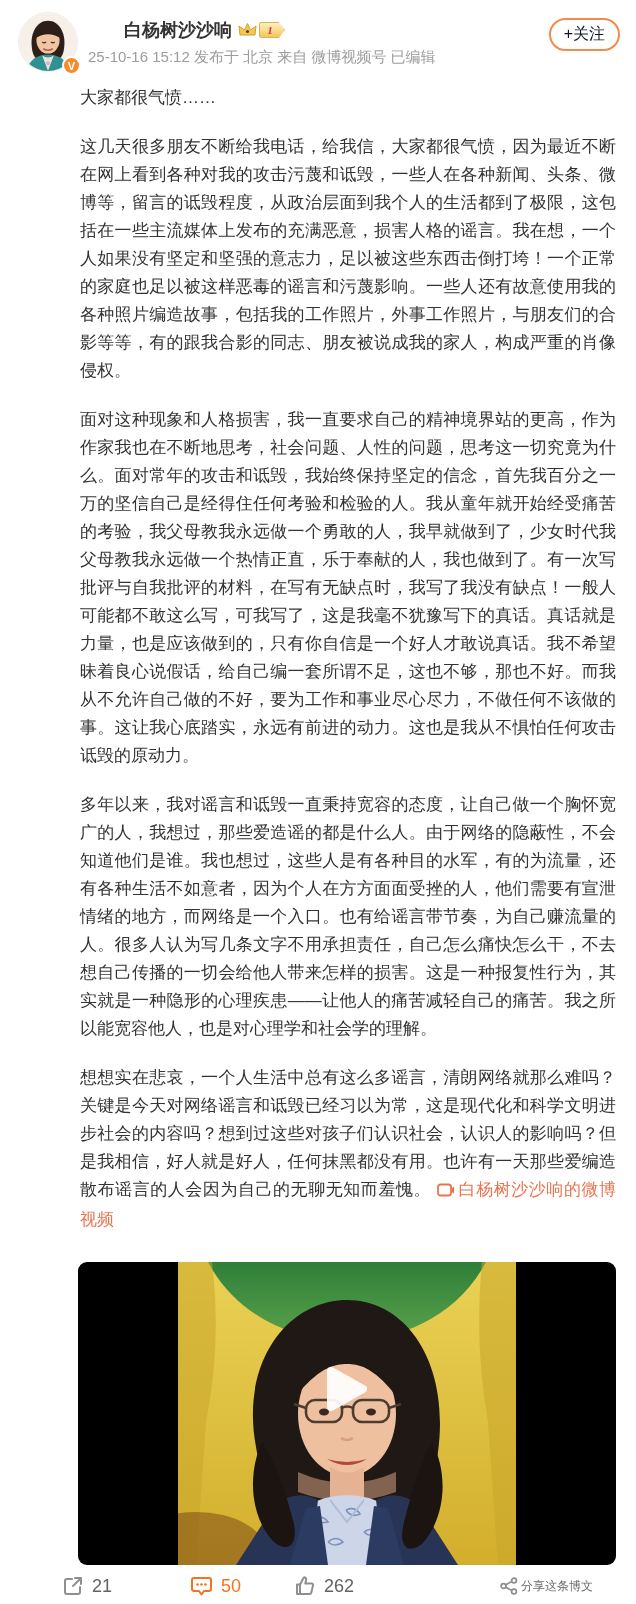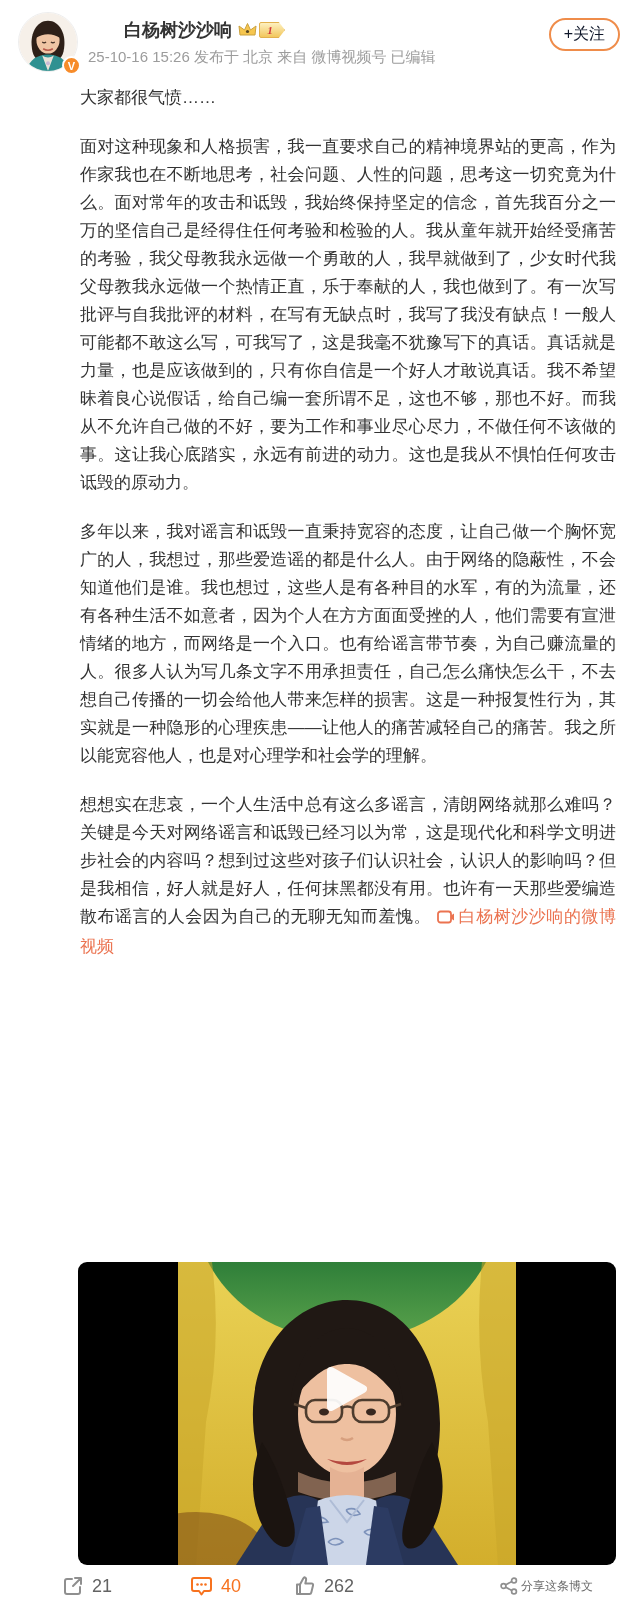--- a/index.html
+++ b/index.html
@@ -74,27 +74,28 @@
       <span class="username">白杨树沙沙响</span>
       <span class="vip-badge">
         <svg width="19" height="16" viewBox="0 0 19 16">
           <path d="M2,13 L1,4 L6.5,8 L9.5,1.5 L12.5,8 L18,4 L17,13 Z" fill="#f6c64f" stroke="#caa13f" stroke-width="1"></path>
           <circle cx="9.5" cy="9.5" r="1.6" fill="#5a4722"></circle>
         </svg>
         <span class="vip-tag">1</span>
       </span>
     </div>
 
-    <div class="meta">25-10-16 15:26 发布于 北京 来自 微博视频号 已编辑</div>
+    <div class="meta">25-10-16 15:12 发布于 北京 来自 微博视频号 已编辑</div>
 
     <button class="follow-btn">+关注</button>
   </div>
 
   <div class="post-text">
     <p>大家都很气愤……</p>
+    <p>这几天很多朋友不断给我电话，给我信，大家都很气愤，因为最近不断在网上看到各种对我的攻击污蔑和诋毁，一些人在各种新闻、头条、微博等，留言的诋毁程度，从政治层面到我个人的生活都到了极限，这包括在一些主流媒体上发布的充满恶意，损害人格的谣言。我在想，一个人如果没有坚定和坚强的意志力，足以被这些东西击倒打垮！一个正常的家庭也足以被这样恶毒的谣言和污蔑影响。一些人还有故意使用我的各种照片编造故事，包括我的工作照片，外事工作照片，与朋友们的合影等等，有的跟我合影的同志、朋友被说成我的家人，构成严重的肖像侵权。</p>
     <p>面对这种现象和人格损害，我一直要求自己的精神境界站的更高，作为作家我也在不断地思考，社会问题、人性的问题，思考这一切究竟为什么。面对常年的攻击和诋毁，我始终保持坚定的信念，首先我百分之一万的坚信自己是经得住任何考验和检验的人。我从童年就开始经受痛苦的考验，我父母教我永远做一个勇敢的人，我早就做到了，少女时代我父母教我永远做一个热情正直，乐于奉献的人，我也做到了。有一次写批评与自我批评的材料，在写有无缺点时，我写了我没有缺点！一般人可能都不敢这么写，可我写了，这是我毫不犹豫写下的真话。真话就是力量，也是应该做到的，只有你自信是一个好人才敢说真话。我不希望昧着良心说假话，给自己编一套所谓不足，这也不够，那也不好。而我从不允许自己做的不好，要为工作和事业尽心尽力，不做任何不该做的事。这让我心底踏实，永远有前进的动力。这也是我从不惧怕任何攻击诋毁的原动力。</p>
     <p>多年以来，我对谣言和诋毁一直秉持宽容的态度，让自己做一个胸怀宽广的人，我想过，那些爱造谣的都是什么人。由于网络的隐蔽性，不会知道他们是谁。我也想过，这些人是有各种目的水军，有的为流量，还有各种生活不如意者，因为个人在方方面面受挫的人，他们需要有宣泄情绪的地方，而网络是一个入口。也有给谣言带节奏，为自己赚流量的人。很多人认为写几条文字不用承担责任，自己怎么痛快怎么干，不去想自己传播的一切会给他人带来怎样的损害。这是一种报复性行为，其实就是一种隐形的心理疾患——让他人的痛苦减轻自己的痛苦。我之所以能宽容他人，也是对心理学和社会学的理解。</p>
     <p><span>想想实在悲哀，一个人生活中总有这么多谣言，清朗网络就那么难吗？关键是今天对网络谣言和诋毁已经习以为常，这是现代化和科学文明进步社会的内容吗？想到过这些对孩子们认识社会，认识人的影响吗？但是我相信，好人就是好人，任何抹黑都没有用。也许有一天那些爱编造散布谣言的人会因为自己的无聊无知而羞愧。</span><span class="vlink"><span class="vicon"><svg width="18" height="14" viewBox="0 0 18 14">
             <rect x="1" y="1.5" width="13" height="11" rx="2.5" fill="none" stroke="#eb7350" stroke-width="1.8"></rect>
             <path d="M14,5.5 L17,3.5 L17,10.5 L14,8.5 Z" fill="#eb7350"></path>
           </svg></span><span>白杨树沙沙响的微博视频</span></span></p>
   </div>
 
   <div class="video-card">
     <svg class="video-photo" viewBox="0 0 338 303">
@@ -159,21 +160,21 @@
       <span>21</span>
     </div>
 
     <div class="act comment">
       <svg width="23" height="22" viewBox="0 0 23 22">
         <path d="M4,3 L19,3 Q21,3 21,5 L21,14 Q21,16 19,16 L14,16 L11.5,19.5 L9,16 L4,16 Q2,16 2,14 L2,5 Q2,3 4,3 Z" fill="none" stroke="#f7721f" stroke-width="2" stroke-linejoin="round"></path>
         <circle cx="7.5" cy="9.5" r="1.3" fill="#f7721f"></circle>
         <circle cx="11.5" cy="9.5" r="1.3" fill="#f7721f"></circle>
         <circle cx="15.5" cy="9.5" r="1.3" fill="#f7721f"></circle>
       </svg>
-      <span>40</span>
+      <span>50</span>
     </div>
 
     <div class="act like">
       <svg width="22" height="22" viewBox="0 0 22 22">
         <path d="M6,9.5 L9.5,3 Q10,2 11,2.5 Q12.5,3.2 12,5.5 L11.3,8.5 L17.5,8.5 Q19.5,8.5 19,10.5 L17.3,17.5 Q17,19 15.5,19 L6,19 Z" fill="none" stroke="#8f8f8f" stroke-width="2" stroke-linejoin="round"></path>
         <path d="M6,9.5 L3,9.5 L3,19 L6,19" fill="none" stroke="#8f8f8f" stroke-width="2" stroke-linejoin="round"></path>
       </svg>
       <span>262</span>
     </div>
 

